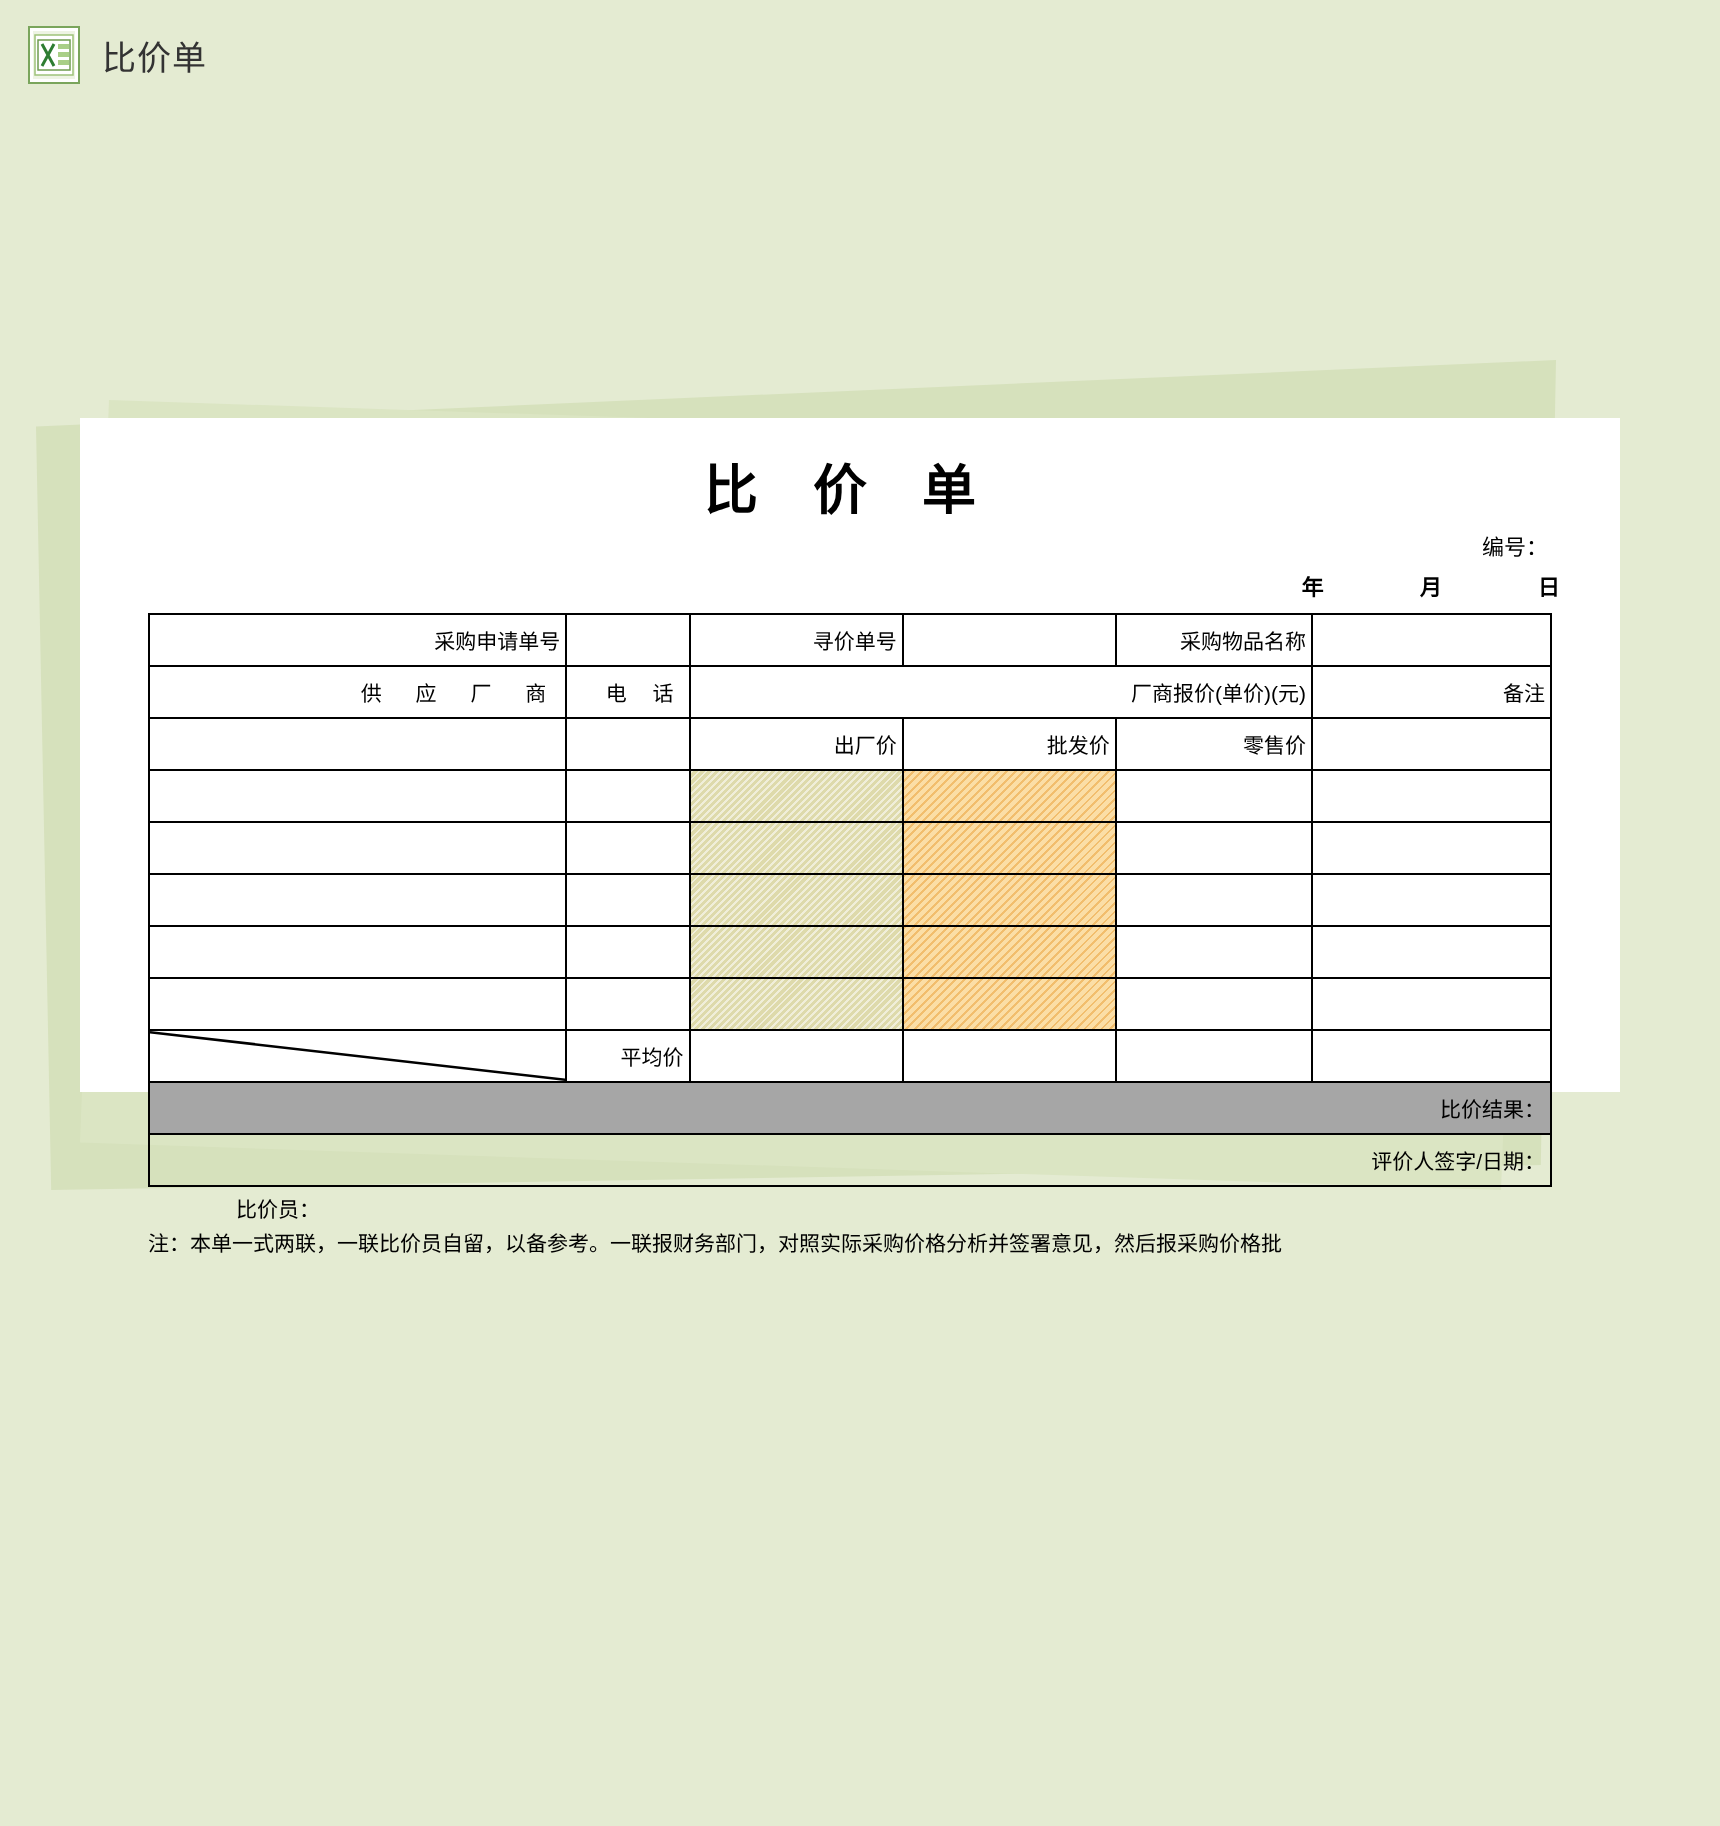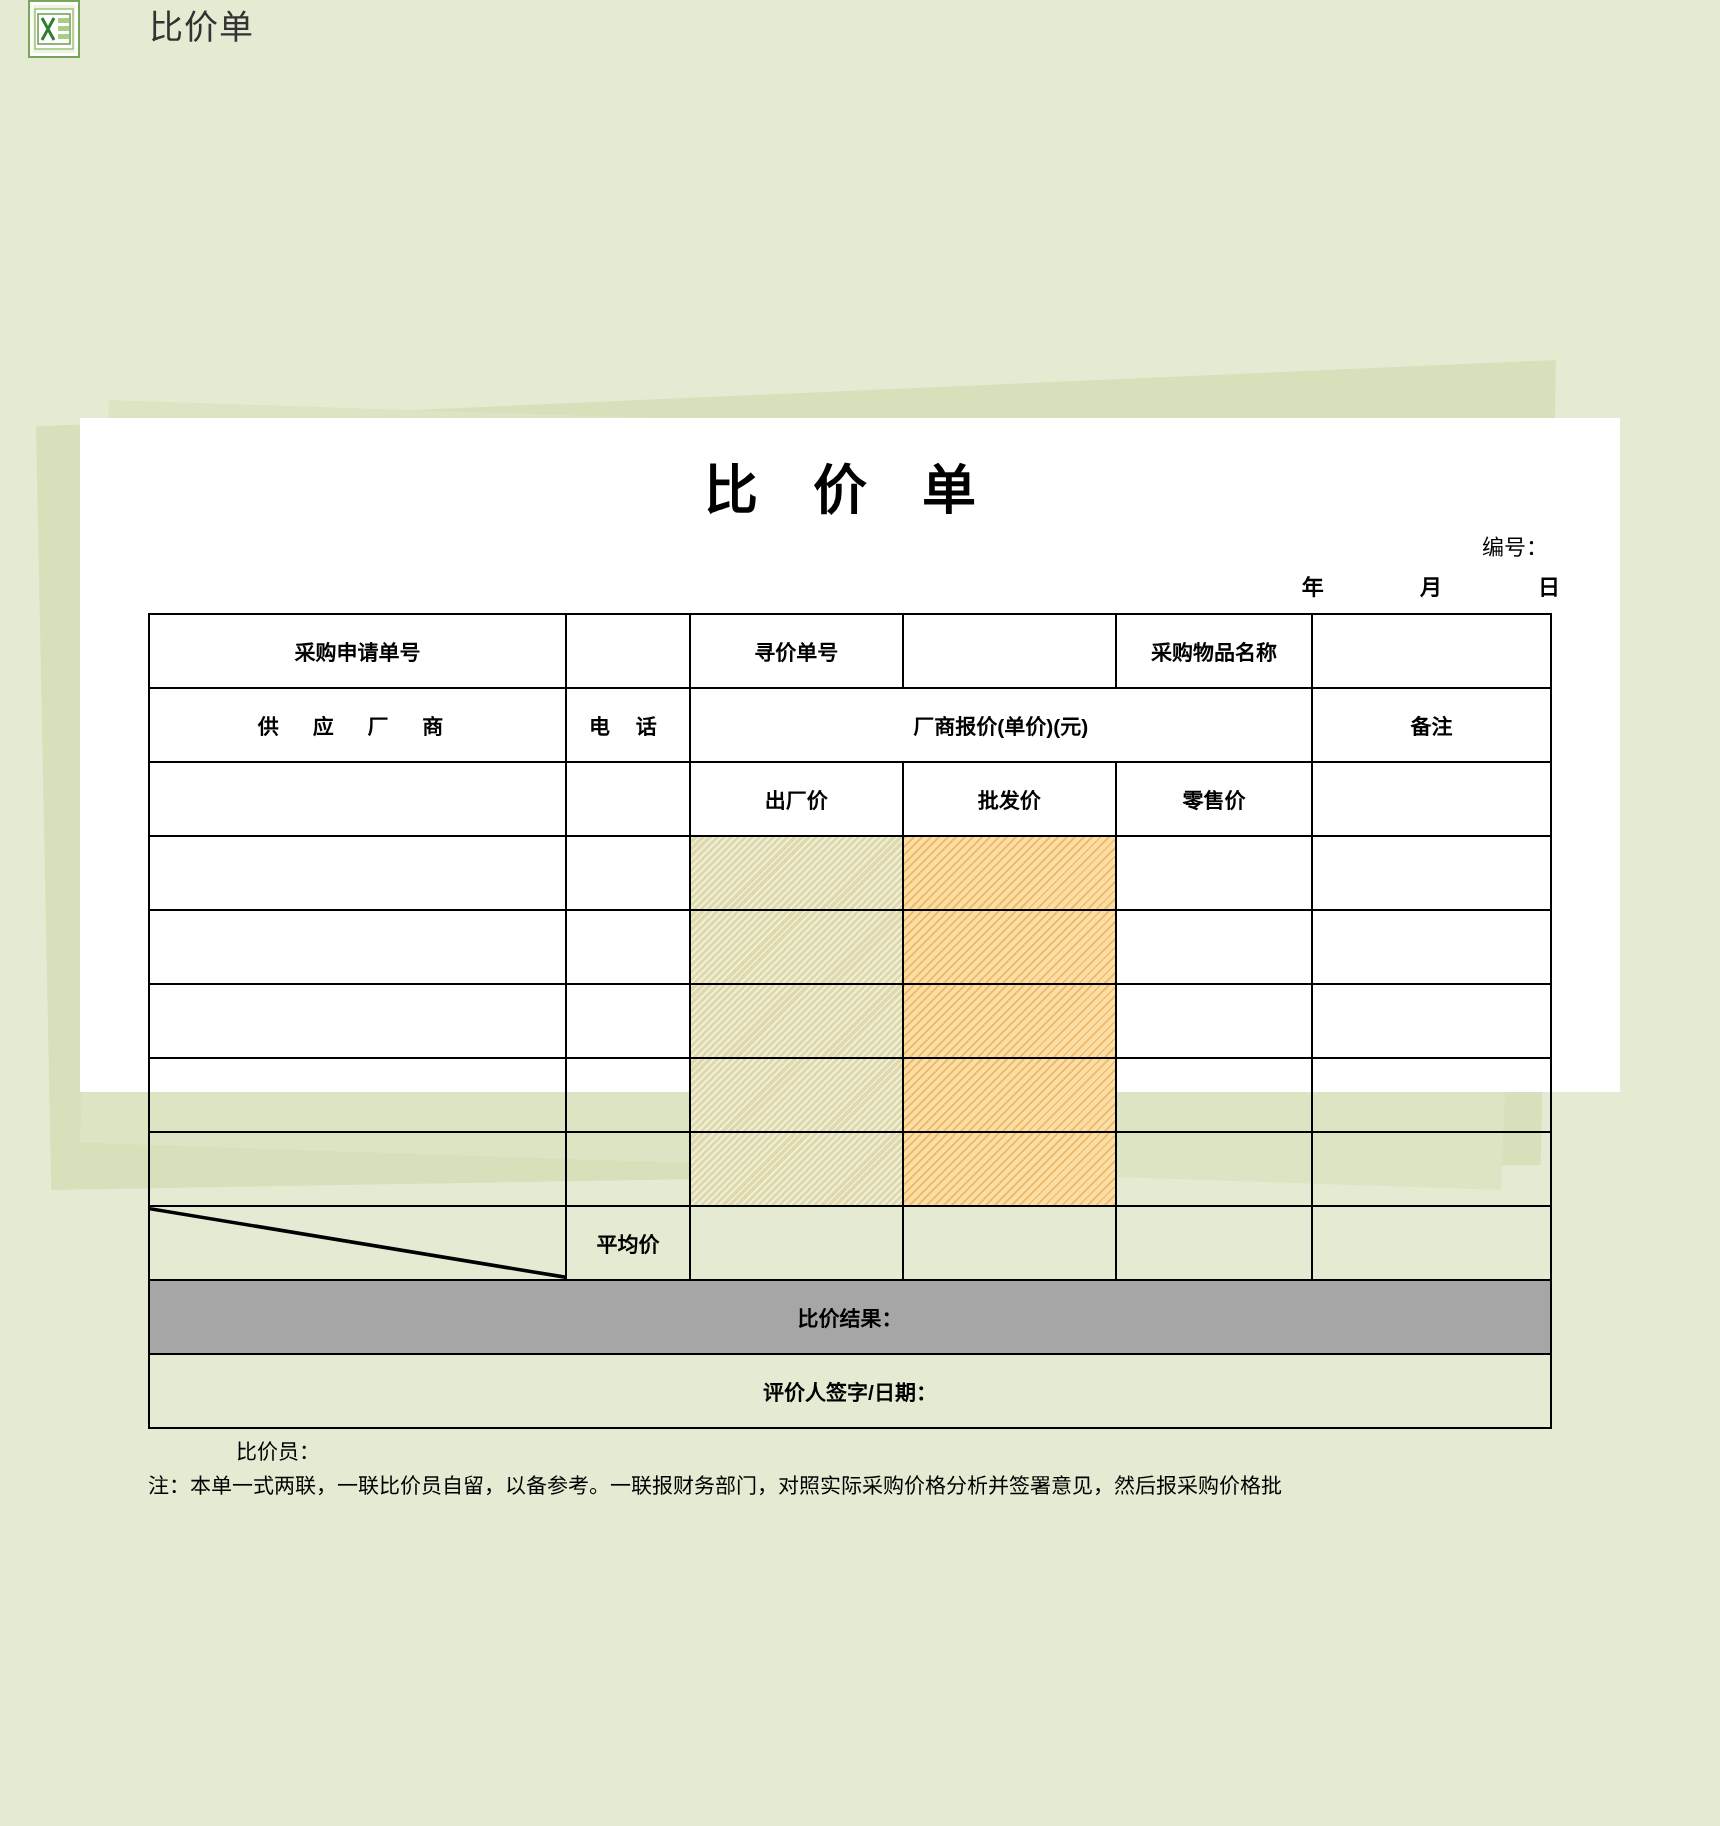--- a/index.html
+++ b/index.html
@@ -15,23 +15,23 @@
     overflow: hidden;
   }
 
   
   .topbar {
     position: absolute;
     left: 0; top: 0;
     width: 100%;
     height: 110px;
     display: flex;
+    align-items: center;
     padding-left: 28px;
     box-sizing: border-box;
-    gap: 47px;
   }
   .xls-icon {
     width: 52px;
     height: 58px;
     position: relative;
     flex: 0 0 auto;
   }
   .xls-icon svg { display: block; }
   .topbar-title {
     font-size: 34px;
@@ -111,24 +111,24 @@
   table.form {
     border-collapse: collapse;
     margin: 12px auto 0 auto;
     width: 1404px;
     table-layout: fixed;
   }
   table.form td {
     border: 2px solid #000;
     height: 40px;
     font-size: 21px;
-    font-weight: bold;
-    text-align: center;
-    color: #000;
-    padding: 16px;
+    font-weight: normal;
+    text-align: right;
+    color: #000;
+    padding: 5px;
   }
   td.plain { font-weight: normal; }
   .c-supplier { width: 372px; }
   .c-phone { width: 110px; }
   .c-p1 { width: 190px; }
   .c-p2 { width: 190px; }
   .c-p3 { width: 175px; }
   .c-note { width: 213px; }
 
   .lbl-spaced { letter-spacing: 14px; }

